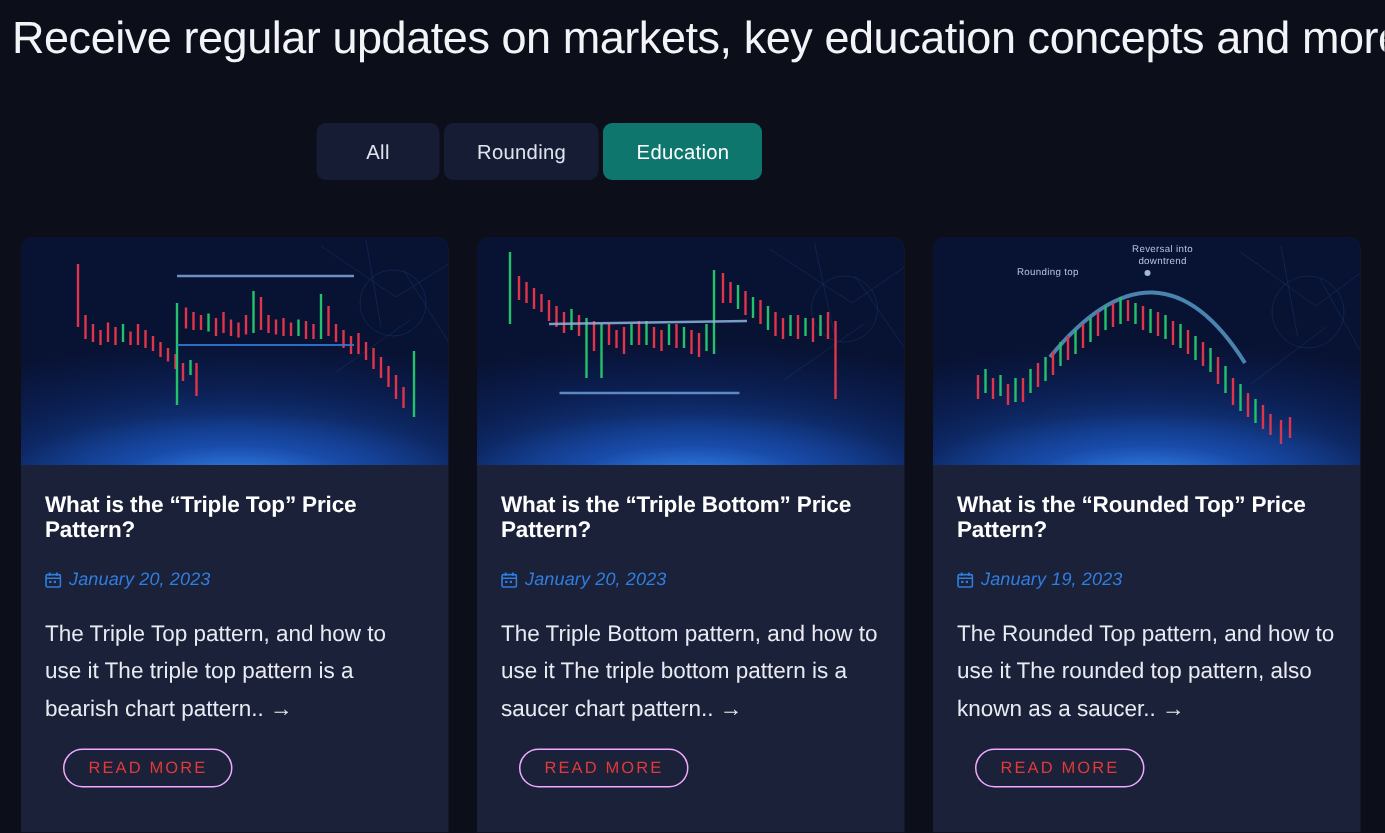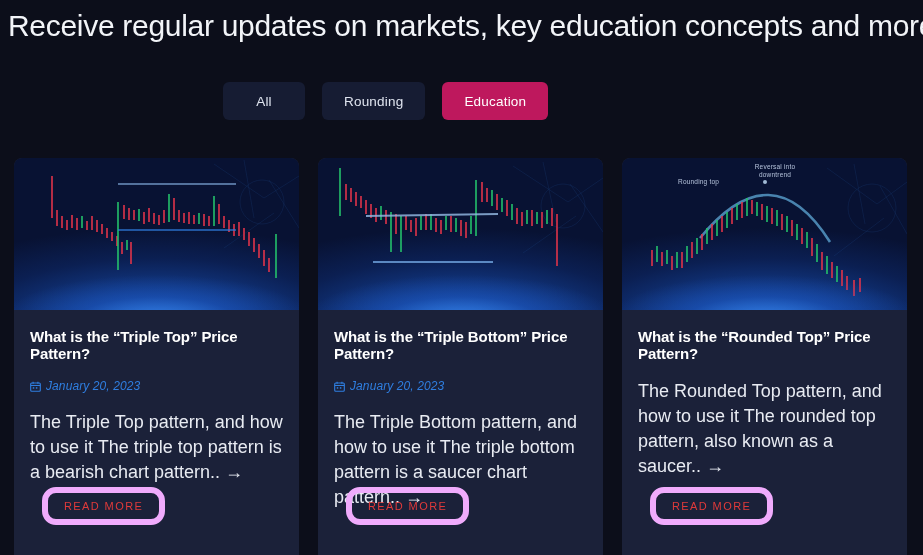--- a/index.html
+++ b/index.html
@@ -28,23 +28,23 @@
     line-height: 40px;
     letter-spacing: -0.3px;
     color: #f2f4f8;
     white-space: nowrap;
   }
 
   
   .tab-bar {
     position: absolute;
     top: 82px;
-    left: 223px;
+    left: 211px;
     display: flex;
-    gap: 17px;
+    gap: 3px;
     align-items: center;
   }
 
   .tab {
     height: 38px;
     padding: 0 22px;
     min-width: 82px;
     display: flex;
     align-items: center;
     justify-content: center;
@@ -53,21 +53,21 @@
     color: #dfe4ef;
     font-size: 13.5px;
     letter-spacing: 0.2px;
     cursor: pointer;
     user-select: none;
     border: none;
     font-family: "Liberation Sans", sans-serif;
   }
 
   .tab.is-active {
-    background: #be185d;
+    background: #0f766e;
     color: #ffffff;
   }
 
   
   .card-grid {
     position: absolute;
     top: 158px;
     left: 14px;
     width: 895px;
     display: flex;
@@ -131,35 +131,35 @@
   .card-date {
     font-size: 12px;
     font-style: italic;
     color: #2f7ee0;
     letter-spacing: 0.1px;
     text-align: right;
   }
 
   .card-excerpt {
     margin-top: 17px;
-    font-size: 18px;
+    font-size: 15px;
     line-height: 25px;
     color: #e8ebf2;
   }
 
   .read-more {
     position: absolute;
     left: 28px;
     bottom: 30px;
-    height: 38px;
+    height: 26px;
     padding: 4px 16px;
     display: inline-flex;
     align-items: center;
     justify-content: center;
-    border: 6px solid #f0abfc;
+    border: 1px solid #f0abfc;
     border-radius: 14px;
     color: #e03a3a;
     background: transparent;
     font-size: 11px;
     letter-spacing: 1.4px;
     cursor: pointer;
     font-family: "Liberation Sans", sans-serif;
   }
 
   
@@ -320,19 +320,29 @@
         </g>
         <circle cx="143" cy="24" r="2" fill="#bcd7f2" opacity=".85"></circle>
       </svg>
       <div class="annot" style="left:56px; top:20px;">Rounding top</div>
       <div class="annot" style="left:118px; top:5px; width:70px;">Reversal into downtrend</div>
       <div class="thumb-glow"></div>
     </div>
 
     <div class="card-body">
       <div class="card-title">What is the “Rounded Top” Price Pattern?</div>
+      <div class="card-date-row">
+        <svg class="cal-icon" width="11" height="11" viewBox="0 0 16 16">
+          <rect x="1" y="3" width="14" height="12" rx="1.5" fill="none" stroke="#2f7ee0" stroke-width="1.6"></rect>
+          <path d="M1 6.5 H15" stroke="#2f7ee0" stroke-width="1.6"></path>
+          <path d="M4.5 1 V4 M11.5 1 V4" stroke="#2f7ee0" stroke-width="1.6"></path>
+          <rect x="4" y="9" width="2.2" height="2.2" fill="#2f7ee0"></rect>
+          <rect x="8.5" y="9" width="2.2" height="2.2" fill="#2f7ee0"></rect>
+        </svg>
+        <span class="card-date">January 19, 2023</span>
+      </div>
       <div class="card-excerpt">The Rounded Top pattern, and how to use it The rounded top pattern, also known as a saucer.. →</div>
     </div>
 
     <button class="read-more">READ MORE</button>
   </div>
 
 </div>
 
 </body></html>

